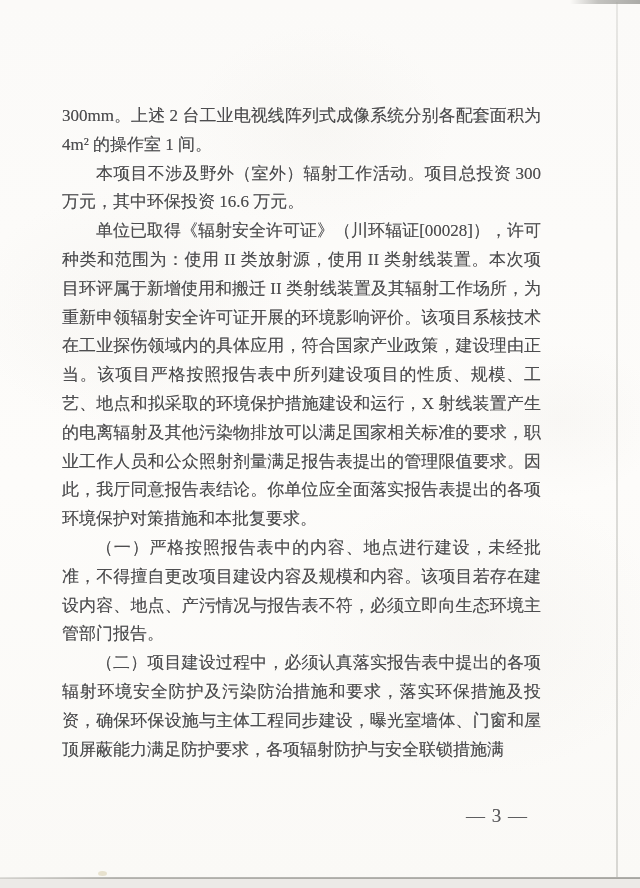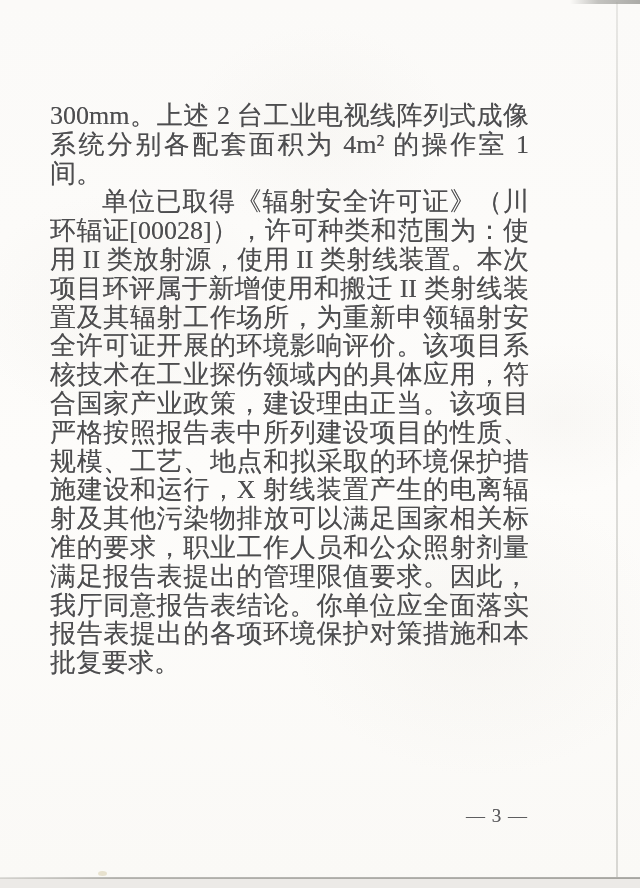--- a/index.html
+++ b/index.html
@@ -30,24 +30,24 @@
     pointer-events: none;
     background:
       radial-gradient(230px 170px at 130px 310px, rgba(212,207,198,0.12), transparent 70%),
       radial-gradient(270px 210px at 480px 630px, rgba(206,201,192,0.10), transparent 70%),
       radial-gradient(190px 150px at 320px 130px, rgba(216,211,202,0.10), transparent 70%),
       radial-gradient(150px 110px at 560px 420px, rgba(210,205,196,0.10), transparent 70%);
   }
   
   .text-block {
     position: absolute;
-    left: 50px;
+    left: 62px;
     top: 102px;
     width: 479px;
-    font-size: 26px;
+    font-size: 17px;
     line-height: 28.8px;
     text-align: justify;
     color: #4d4d4f;
     text-shadow: 0 0 0.5px rgba(77,77,79,0.55);
   }
   .para { margin: 0; }
   .para.indent { text-indent: 2em; }
   .para.heading {
     font-family: "Liberation Sans", "DejaVu Sans", sans-serif;
     font-weight: 700;
@@ -121,21 +121,24 @@
   }
 </style>
 </head>
 <body>
 
 <div class="paper">
   <div class="paper-texture"></div>
 
   <div class="text-block">
     <p class="para">300mm。上述 2 台工业电视线阵列式成像系统分别各配套面积为 4m² 的操作室 1 间。</p>
+    <p class="para indent">本项目不涉及野外（室外）辐射工作活动。项目总投资 300 万元，其中环保投资 16.6 万元。</p>
     <p class="para indent">单位已取得《辐射安全许可证》（川环辐证[00028]），许可种类和范围为：使用 II 类放射源，使用 II 类射线装置。本次项目环评属于新增使用和搬迁 II 类射线装置及其辐射工作场所，为重新申领辐射安全许可证开展的环境影响评价。该项目系核技术在工业探伤领域内的具体应用，符合国家产业政策，建设理由正当。该项目严格按照报告表中所列建设项目的性质、规模、工艺、地点和拟采取的环境保护措施建设和运行，X 射线装置产生的电离辐射及其他污染物排放可以满足国家相关标准的要求，职业工作人员和公众照射剂量满足报告表提出的管理限值要求。因此，我厅同意报告表结论。你单位应全面落实报告表提出的各项环境保护对策措施和本批复要求。</p>
+    <p class="para indent">（一）严格按照报告表中的内容、地点进行建设，未经批准，不得擅自更改项目建设内容及规模和内容。该项目若存在建设内容、地点、产污情况与报告表不符，必须立即向生态环境主管部门报告。</p>
+    <p class="para indent">（二）项目建设过程中，必须认真落实报告表中提出的各项辐射环境安全防护及污染防治措施和要求，落实环保措施及投资，确保环保设施与主体工程同步建设，曝光室墙体、门窗和屋顶屏蔽能力满足防护要求，各项辐射防护与安全联锁措施满</p>
   </div>
 
   <div class="page-number">— 3 —</div>
 
   <div class="scan-corner-top-right"></div>
   <div class="scan-edge-right"></div>
   <div class="paper-speck"></div>
 </div>
 
 <div class="scan-bottom-edge"></div>

